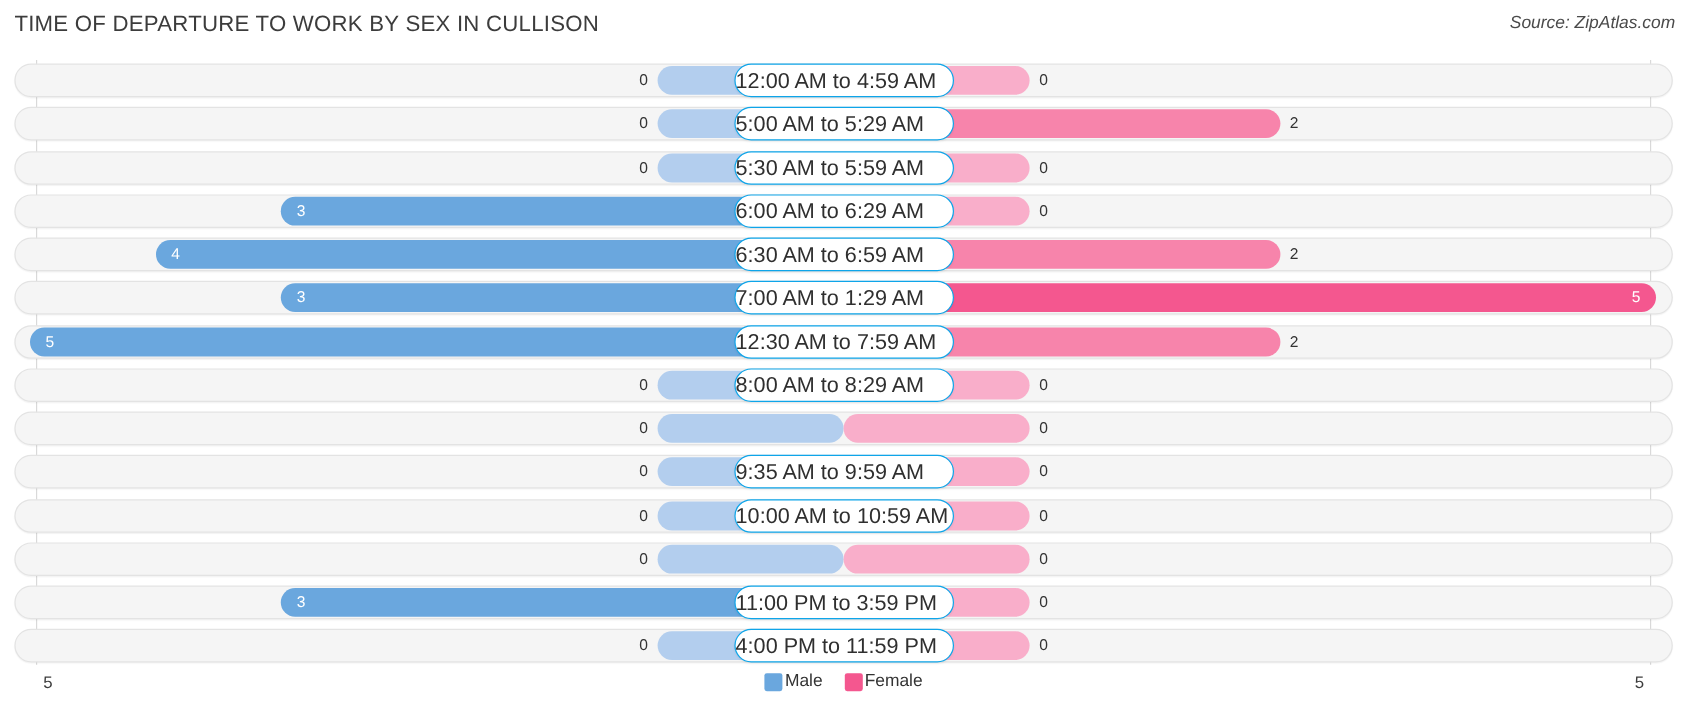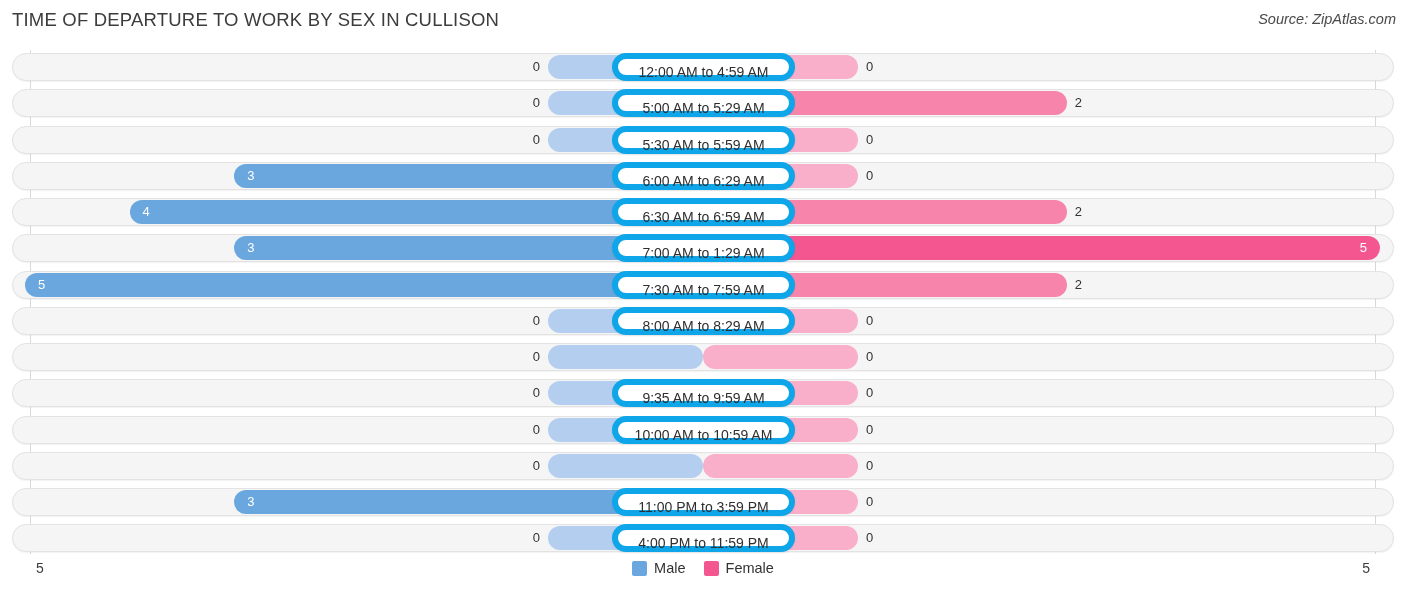--- a/index.html
+++ b/index.html
@@ -127,26 +127,25 @@
   .outlabel.female { text-align: left; }
 
   
   .cat-pill {
     position: absolute;
     left: 612px;
     width: 183px;
     top: 3px;
     height: 28px;
     background: #ffffff;
-    border: 6px solid #0ea5e9;
+    border: 1px solid #0ea5e9;
     border-radius: 14px;
     box-sizing: border-box;
     line-height: 26px;
-    text-align: center;
-    font-size: 14px;
+    font-size: 18px;
     color: #2f2f2f;
     white-space: nowrap;
     box-shadow: 0 1px 2px rgba(0,0,0,0.07);
   }
 
   
   .footer {
     position: absolute;
     left: 0;
     top: 556px;
@@ -168,21 +167,21 @@
     top: 4px;
     width: 1406px;
     display: flex;
     justify-content: center;
     align-items: center;
     gap: 18px;
   }
   .legend-item {
     display: flex;
     align-items: center;
-    gap: 7px;
+    gap: 2px;
   }
   .legend-swatch {
     width: 15px;
     height: 15px;
     border-radius: 2px;
     display: inline-block;
   }
   .legend-swatch.male   { background: #6aa7de; }
   .legend-swatch.female { background: #f4578f; }
   .legend-label {
@@ -254,21 +253,21 @@
         </div>
         <div class="cat-pill">7:00 AM to 1:29 AM</div>
       </div>
       <div class="row">
         <div class="track"></div>
         <div class="bar male" style="width: 678px;">
           <span class="inlabel">5</span>
         </div>
         <div class="bar female mid" style="width: 363.8px;"></div>
         <div class="outlabel female" style="left: 1074.8px;">2</div>
-        <div class="cat-pill">7:30 AM to 7:59 AM</div>
+        <div class="cat-pill">12:30 AM to 7:59 AM</div>
       </div>
       <div class="row">
         <div class="track"></div>
         <div class="bar male zero" style="width: 155px;"></div>
         <div class="outlabel male" style="right: 866px;">0</div>
         <div class="bar female zero" style="width: 155px;"></div>
         <div class="outlabel female" style="left: 866px;">0</div>
         <div class="cat-pill">8:00 AM to 8:29 AM</div>
       </div>
       <div class="row">

